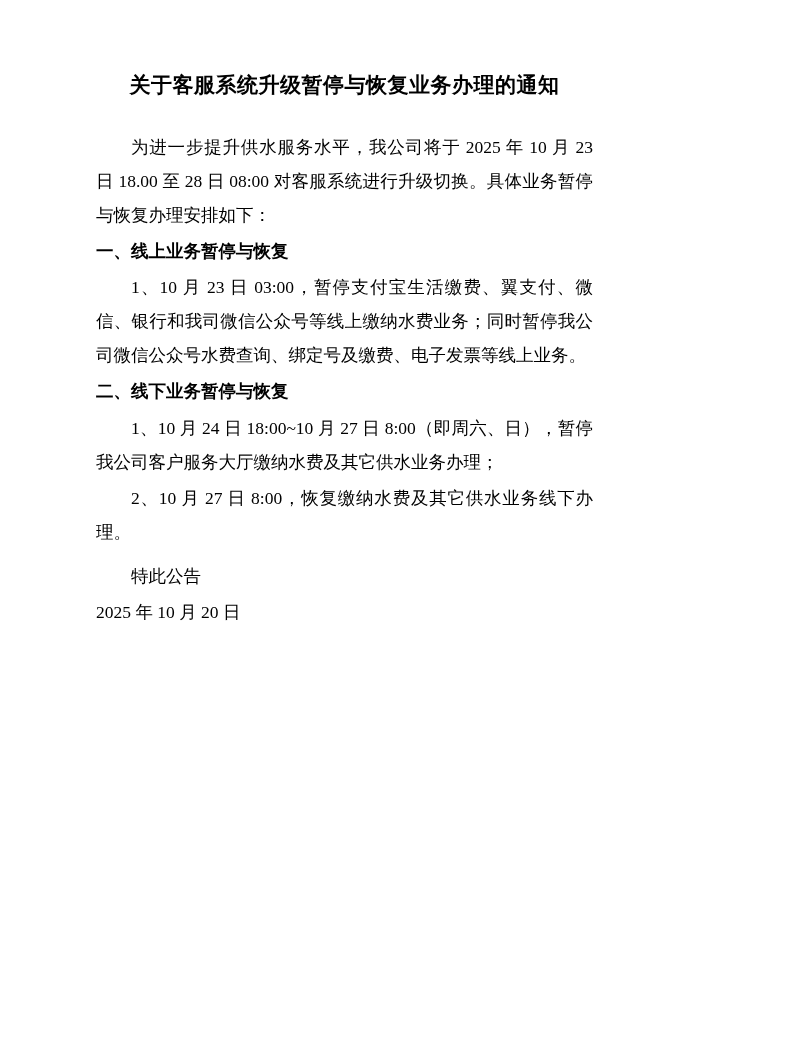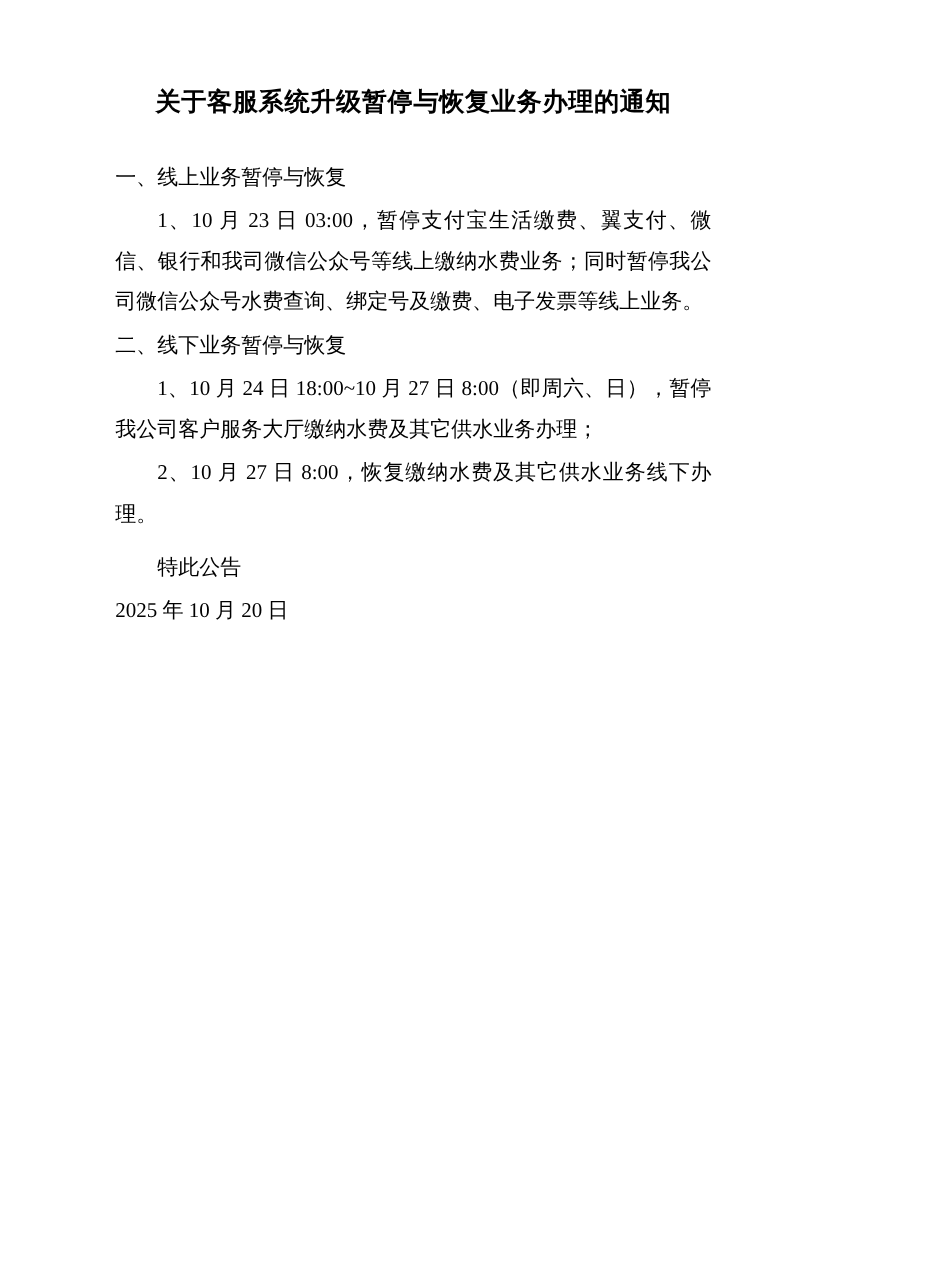--- a/index.html
+++ b/index.html
@@ -36,21 +36,21 @@
     text-align: justify;
     text-justify: inter-ideograph;
   }
   .salutation {
     text-indent: 0;
   }
   .indent {
     text-indent: 2em;
   }
   .heading {
-    font-weight: normal;
+    font-weight: bold;
     text-indent: 0;
   }
   .bold {
     font-weight: bold;
   }
   .sign {
     text-align: right;
     margin-top: 6px;
     padding-right: 48px;
   }
@@ -64,20 +64,21 @@
   }
 </style>
 </head>
 <body>
 
 <div class="page">
 
   <h1 class="doc-title">关于客服系统升级暂停与恢复业务办理的通知</h1>
 
 
+  <p class="indent">为进一步提升供水服务水平，我公司将于 2025 年 10 月 23 日 18.00 至 28 日 08:00 对客服系统进行升级切换。具体业务暂停与恢复办理安排如下：</p>
 
   <p class="heading">一、线上业务暂停与恢复</p>
 
   <p class="indent">1、10 月 23 日 03:00，暂停支付宝生活缴费、翼支付、微信、银行和我司微信公众号等线上缴纳水费业务；同时暂停我公司微信公众号水费查询、绑定号及缴费、电子发票等线上业务。</p>
 
 
   <p class="heading">二、线下业务暂停与恢复</p>
 
   <p class="indent">1、10 月 24 日 18:00~10 月 27 日 8:00（即周六、日），暂停我公司客户服务大厅缴纳水费及其它供水业务办理；</p>
 

